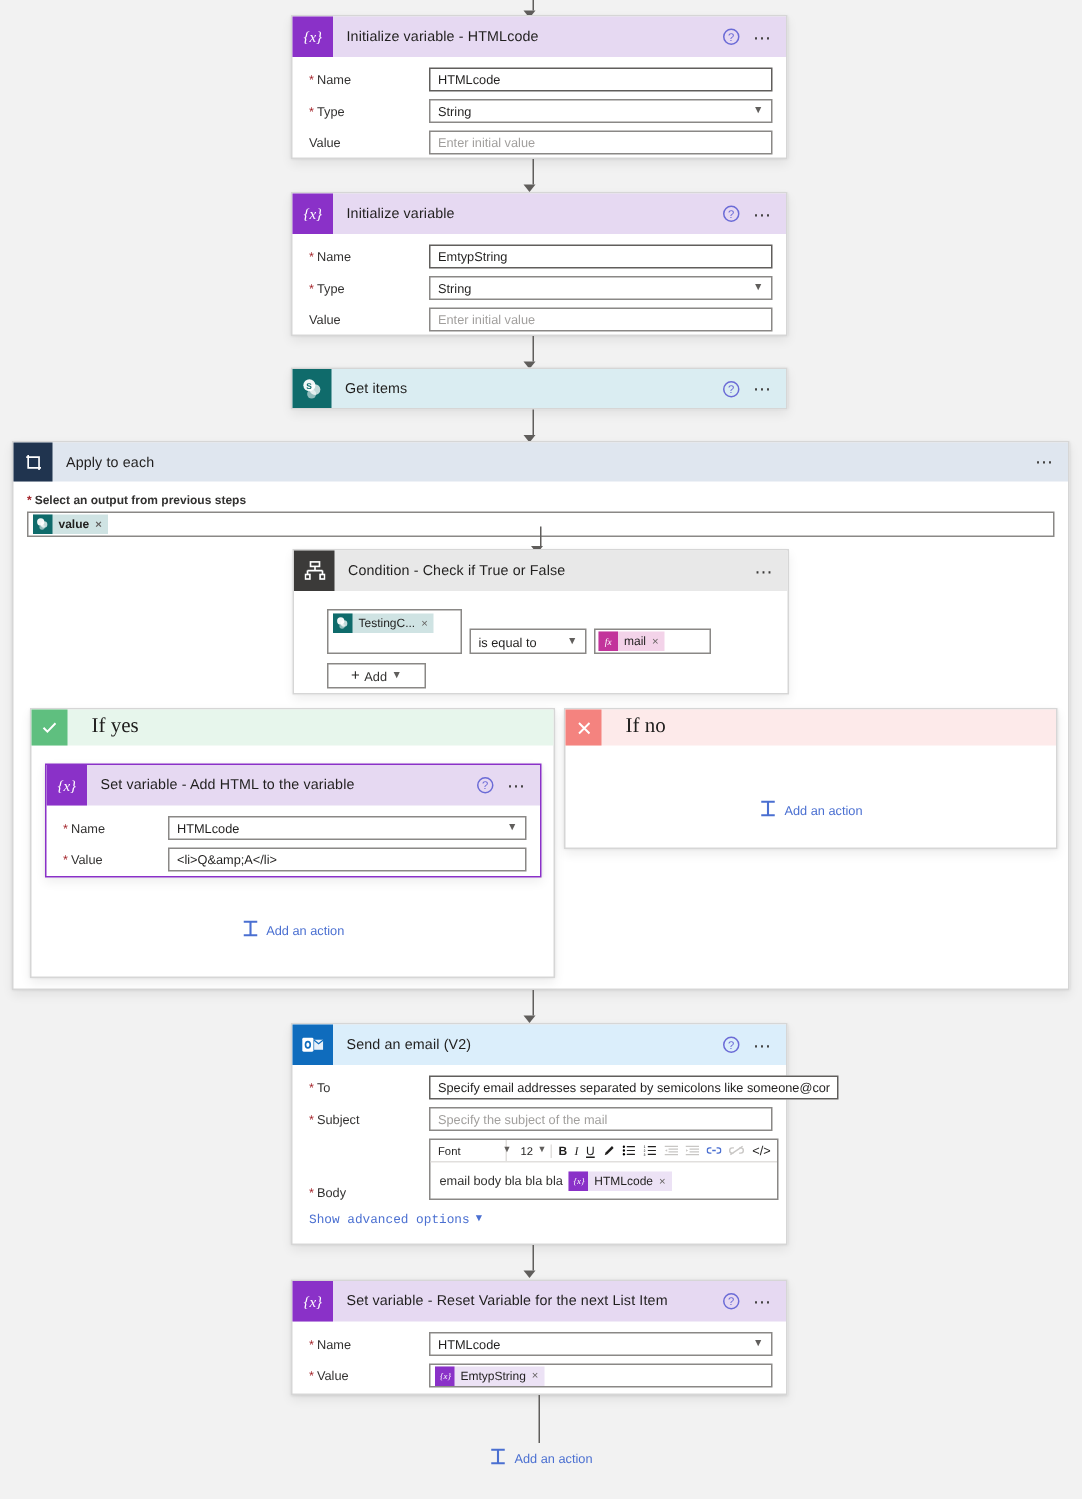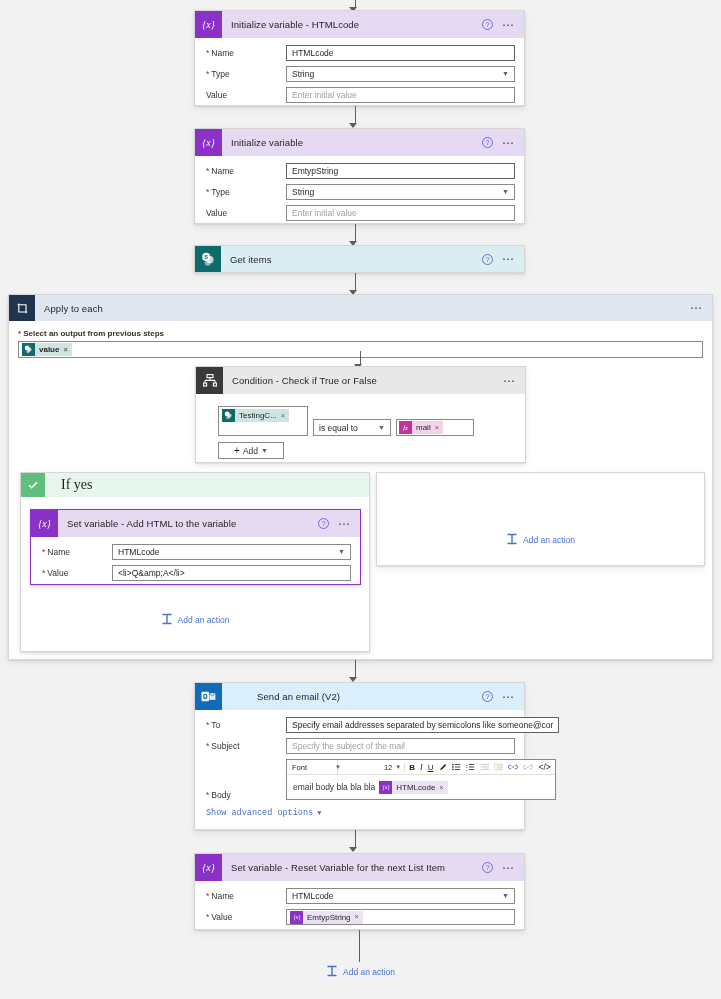--- a/index.html
+++ b/index.html
@@ -50,21 +50,21 @@
   }
   .dots { color: #3b3a39; font-size: 12px; letter-spacing: 1px; line-height: 6px; }
 
   
   .hd-violet { background: #e6d9f2; }
   .hd-violet .head-icon { background: #8a31c8; }
   .hd-teal   { background: #daedf2; }
   .hd-teal   .head-icon { background: #0f6b6b; }
   .hd-grey   { background: #e8e8e8; }
   .hd-grey   .head-icon { background: #3b3a39; }
-  .hd-outlook{ background: #dbeefb; gap: 26px; }
+  .hd-outlook{ background: #dbeefb; }
   .hd-outlook .head-icon { background: #0f6cbd; }
 
   .card-body { padding: 7px 9px 9px 9px; }
 
   
   .frow { display: flex; align-items: center; margin-bottom: 5px; }
   .frow:last-child { margin-bottom: 0; }
   .flabel { width: 82px; flex: 0 0 82px; font-size: 8.5px; color: #323130; padding-left: 2px; }
   .req { color: #a4262c; margin-right: 2px; }
   .fctrl { flex: 1 1 auto; position: relative; }
@@ -111,21 +111,21 @@
   .no  .branch-head { background:#fdeaea; } .no  .bico { background:#f4837f; }
 
   .add-action { display:flex; align-items:flex-end; justify-content:center; gap:5px; color:#4a6fd1; font-size:8.5px; }
   .add-ico { display:inline-block; }
 
   
   .rt-wrap { border:1px solid #8a8886; background:#fff; }
   .rt-bar { display:flex; align-items:center; height:15px; border-bottom:1px solid #e1dfdd; padding:0 3px; gap:3px; }
   .rt-font { width:48px; font-size:7.5px; color:#201f1e; border-right:1px solid #e1dfdd; height:100%; line-height:15px; padding-left:2px;}
   .rt-fcaret { font-size:6px; color:#605e5c; margin-left:-6px; }
-  .rt-size { font-size:7.5px; color:#201f1e; padding-left:3px;margin-left:37px; }
+  .rt-size { font-size:7.5px; color:#201f1e; padding-left:3px; }
   .rt-btn { font-size:8px; color:#201f1e; padding:0 1px; line-height:15px; }
   .rt-btn.dis { color:#c8c6c4; }
   .rt-sep { width:1px; height:9px; background:#e1dfdd; }
   .rt-body { height: 24px; display:flex; align-items:center; padding: 0 6px; font-size:8.5px; color:#323130; gap:4px; }
 
   .link { color:#4a6fd1; font-size:8.5px; }
   svg { display:block; }
 </style>
 </head>
 <body>
@@ -381,20 +381,28 @@
         <span class="add-ico">
           <svg width="12" height="12" viewBox="0 0 12 12">
               <path d="M1.5 1.5h9M6 1.5v9M1.5 10.5h9" stroke="#4a6fd1" stroke-width="1.4" fill="none"></path>
             </svg>
         </span>
         <span>Add an action</span>
       </div>
     </div>
 
     <div class="branch no" style="left:367px; top:177px; width:329px; height:94px;">
+      <div class="branch-head">
+        <div class="bico">
+          <svg width="11" height="11" viewBox="0 0 11 11">
+              <path d="M2 2l7 7M9 2l-7 7" stroke="#fff" stroke-width="1.3" fill="none"></path>
+            </svg>
+        </div>
+        <div class="btxt">If no</div>
+      </div>
       <div class="add-action" style="position:absolute; left:0; top:60px; width:100%;">
         <span class="add-ico">
           <svg width="12" height="12" viewBox="0 0 12 12">
               <path d="M1.5 1.5h9M6 1.5v9M1.5 10.5h9" stroke="#4a6fd1" stroke-width="1.4" fill="none"></path>
             </svg>
         </span>
         <span>Add an action</span>
       </div>
     </div>
   </div>

